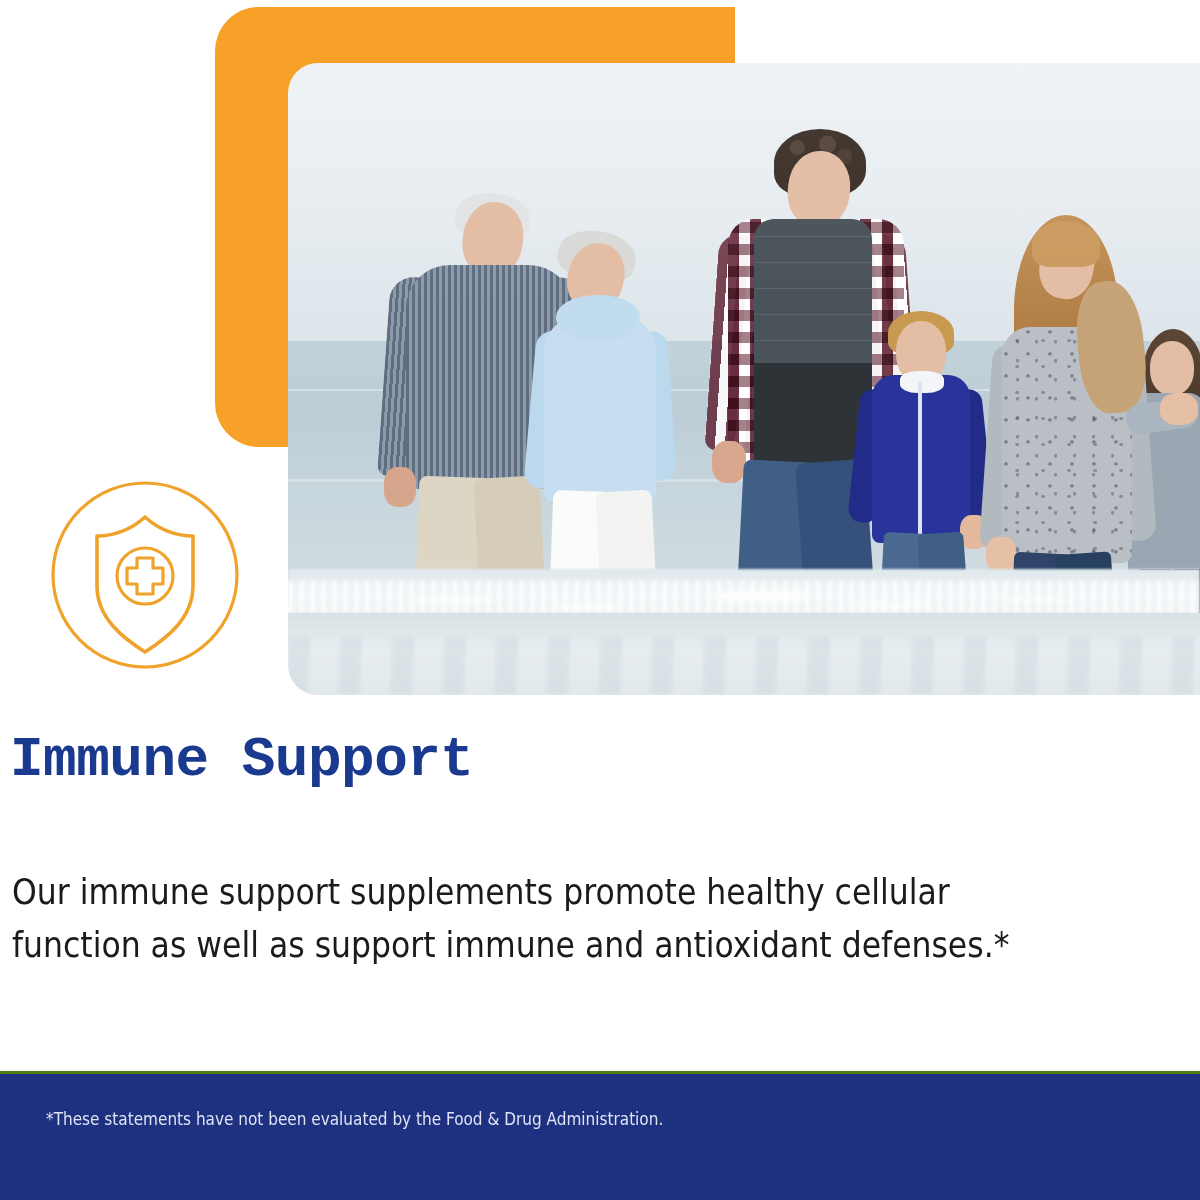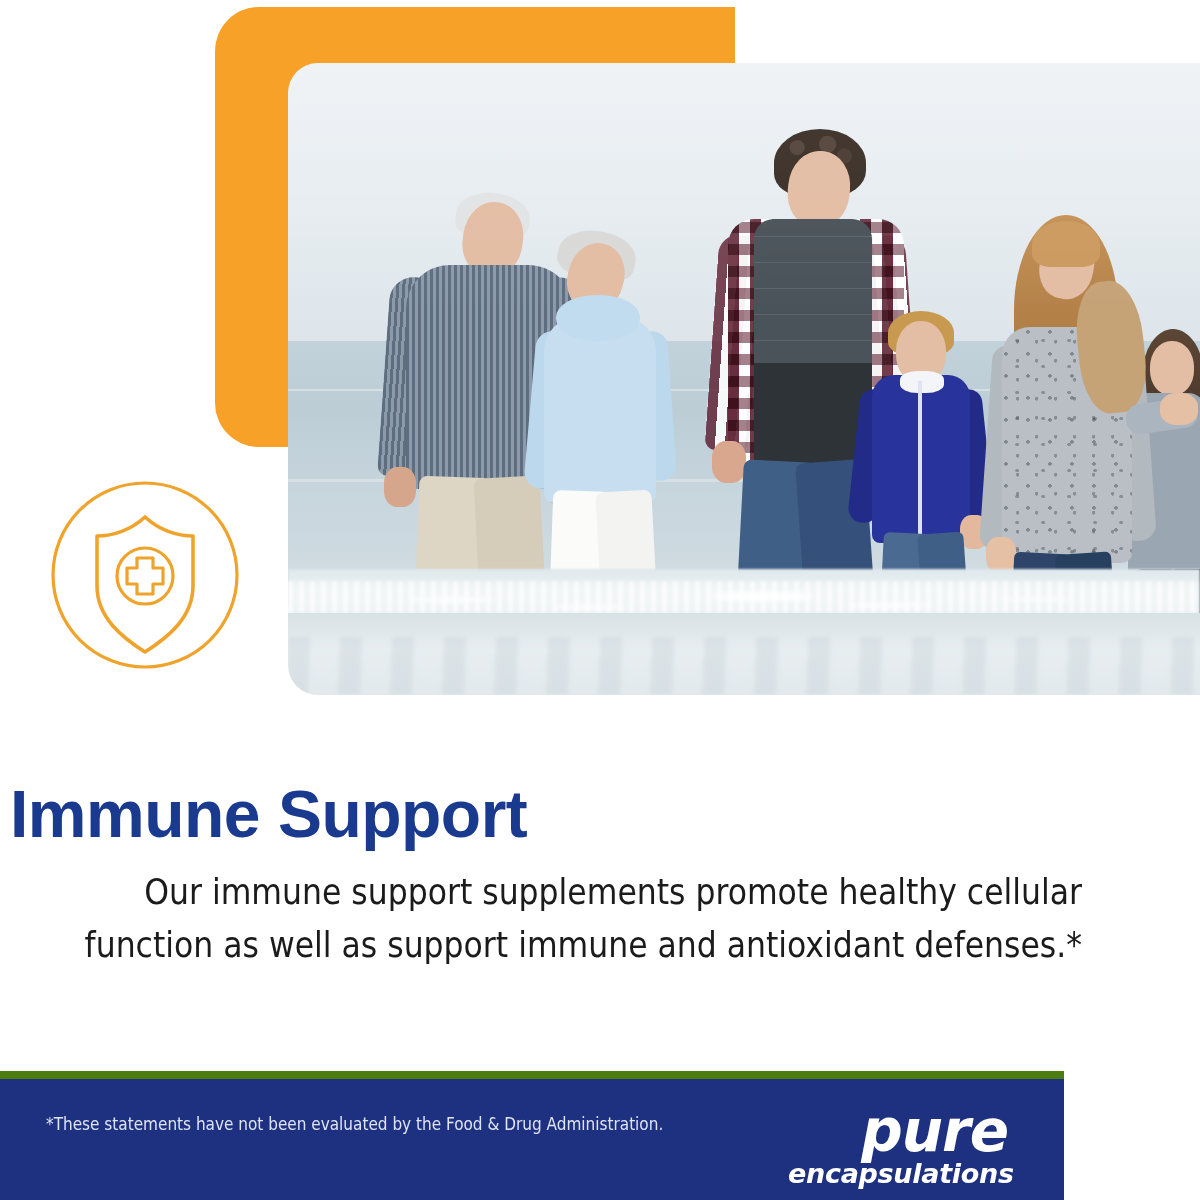--- a/index.html
+++ b/index.html
@@ -228,38 +228,37 @@
     filter:blur(2.5px);
   }
   .photo-soft { position:absolute; inset:0; pointer-events:none;
     background:linear-gradient(rgba(255,255,255,.06), rgba(255,255,255,0) 40%); }
 
   
   .icon-wrap { position:absolute; left:46px; top:476px; width:198px; height:198px; }
 
   
   .headline {
-    position:absolute; left:10px; top:776px; width:1100px;
-    font-size:66px; font-weight:700; letter-spacing:-0.5px;
+    position:absolute; left:10px; top:728px; width:1100px;
+    font-size:56px; font-weight:700; letter-spacing:-0.5px;
     color:var(--navy-title,#1A3A8F);
-    font-family:Liberation Sans, sans-serif;
+    font-family:Liberation Mono, monospace;
   }
   .body-copy {
     position:absolute; left:12px; top:866px; width:1070px;
     font-size:35px; line-height:53px; color:#1b1b1b;
     font-family:"DejaVu Sans Condensed","Liberation Sans", sans-serif;
     font-stretch:condensed;
-    text-align:right;
   }
 
   
   .footer {
-    position:absolute; left:0; top:1071px; width:1064px; height:129px;
+    position:absolute; left:0; top:1071px; width:1200px; height:129px;
     background:var(--navy,#1E3080);
-    border-top:8px solid #4d7c0f;
+    border-top:3px solid #4d7c0f;
   }
   .disclaimer {
     position:absolute; left:46px; top:32px; width:760px;
     color:#dfe4f4; font-size:17px; line-height:27px;
     font-family:"DejaVu Sans Condensed","Liberation Sans", sans-serif;
     font-stretch:condensed;
   }
   .disclaimer .l2 { padding-left:14px; display:block; }
   .logo {
     position:absolute; right:56px; top:24px; width:220px; height:86px;
@@ -390,20 +389,13 @@
   </svg>
 </div>
 
 <h1 class="headline">Immune Support</h1>
 <p class="body-copy">Our immune support supplements promote healthy cellular function as well as support immune and antioxidant defenses.*</p>
 
 <footer class="footer">
   <div class="disclaimer">
     <span>*These statements have not been evaluated by the Food &amp; Drug Administration.</span>
   </div>
-  <div class="logo">
-    <span class="pure">pure</span>
-    <span class="enc">
-      <span>encapsulations</span>
-      
-    </span>
-  </div>
 </footer>
 
 </body></html>

